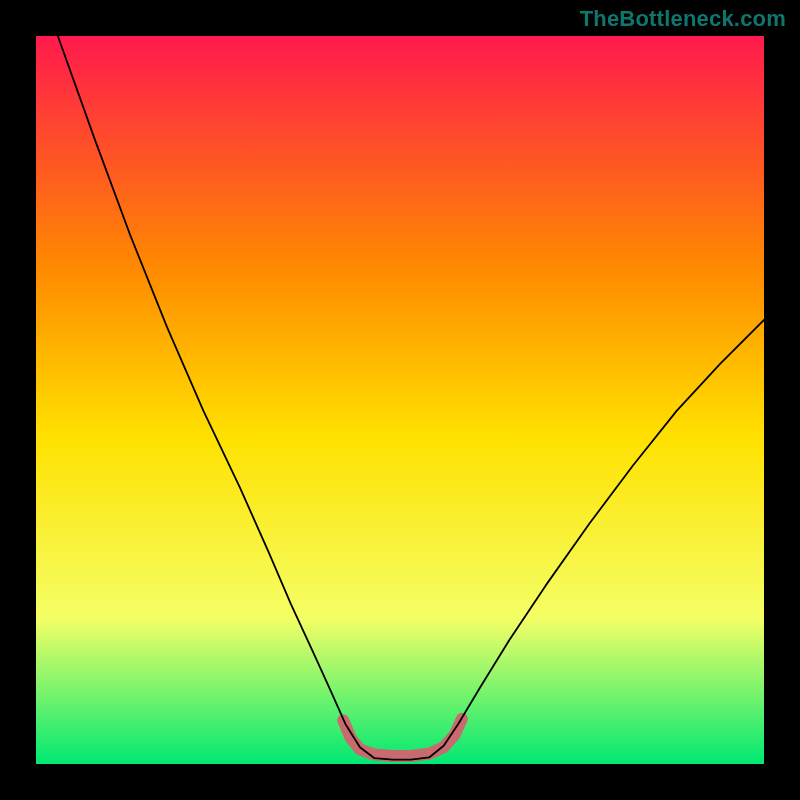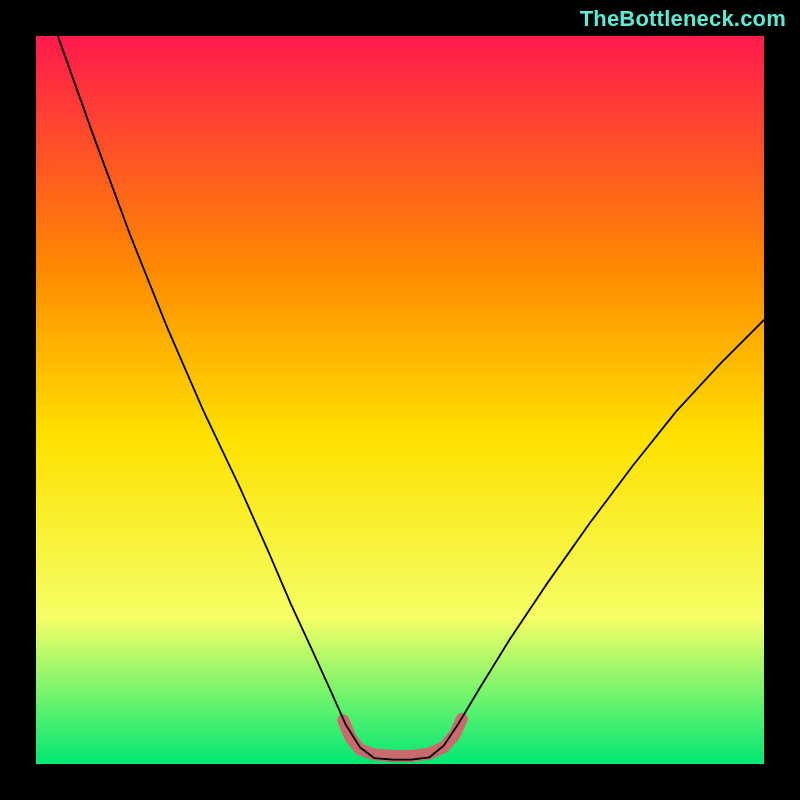--- a/index.html
+++ b/index.html
@@ -23,21 +23,21 @@
     position: absolute;
     left: 36px;
     top: 36px;
     width: 728px;
     height: 728px;
   }
   .watermark {
     position: absolute;
     top: 6px;
     right: 14px;
-    color: #5eead4;
+    color: #0f766e;
     font-size: 22px;
     font-weight: 600;
     font-family: Arial, Helvetica, sans-serif;
     letter-spacing: 0.2px;
     user-select: none;
   }
   svg {
     position: absolute;
     left: 0;
     top: 0;

